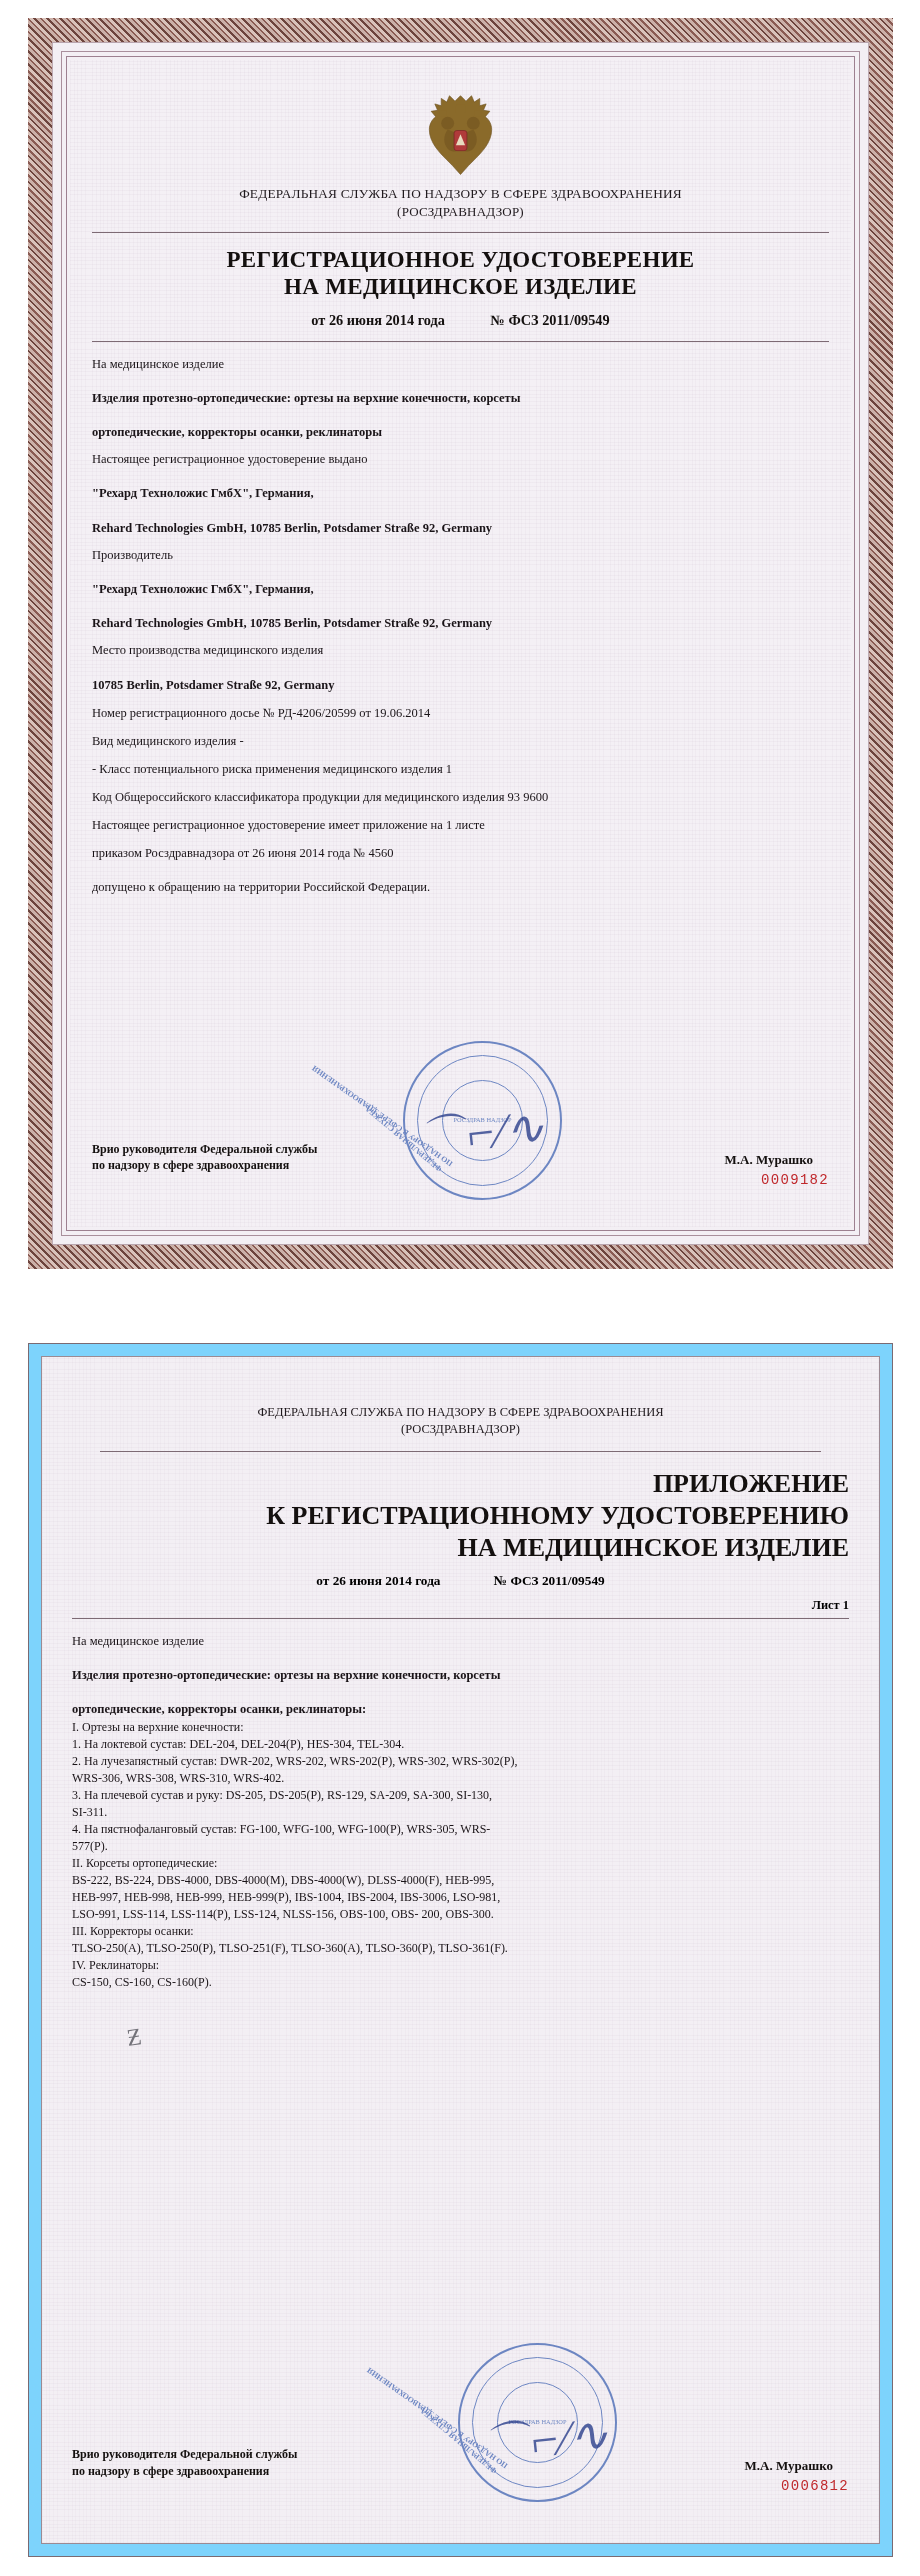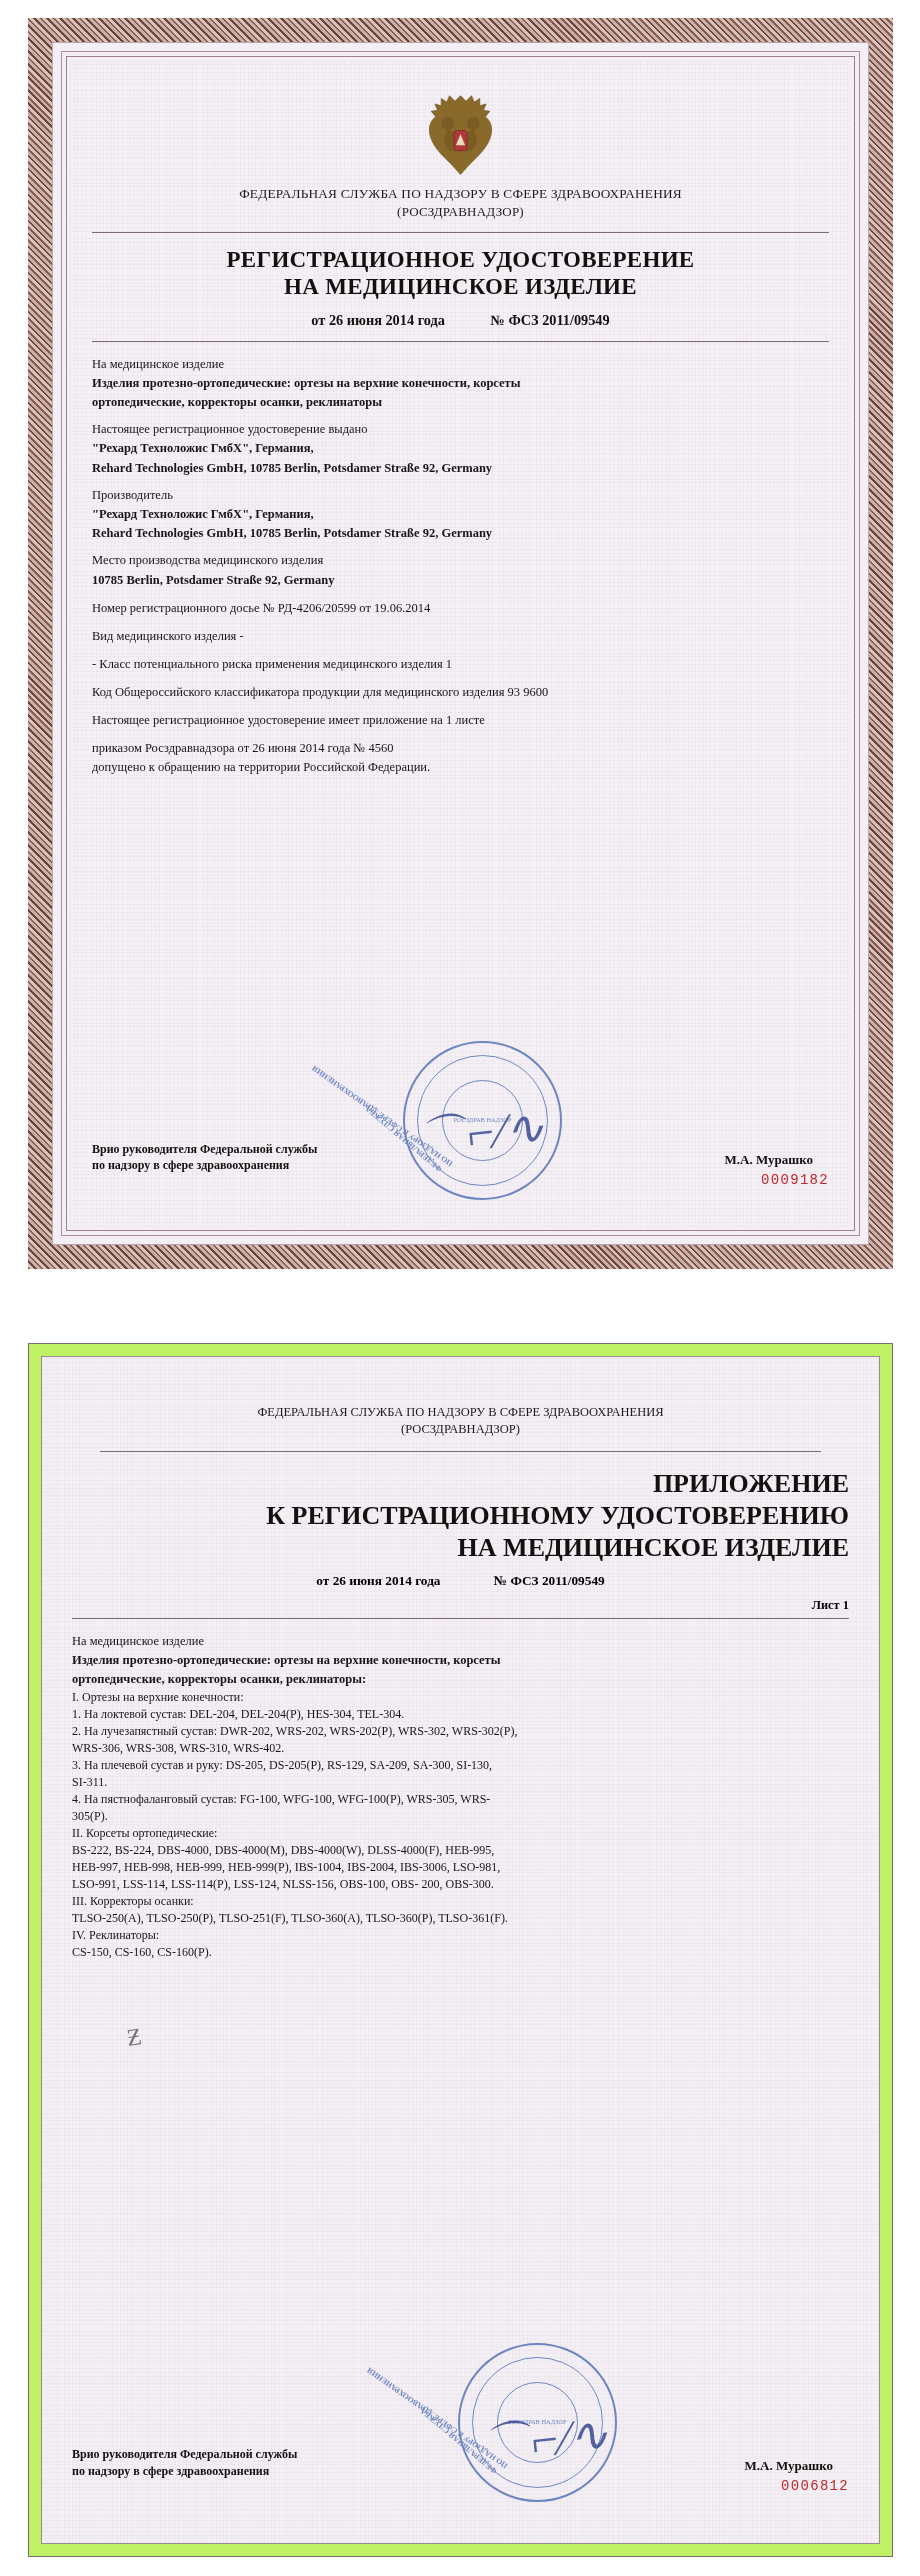--- a/index.html
+++ b/index.html
@@ -12,21 +12,21 @@
     height: 2576px;
     font-family: "Liberation Serif", serif;
     position: relative;
   }
 
   
   .page {
     position: absolute;
     left: 28px;
     width: 865px;
-    background: #bef264;
+    background: #7dd3fc;
     box-sizing: border-box;
     overflow: hidden;
   }
   #page1 { top: 18.4px; height: 1251px; }
   #page2 { top: 1343px; height: 1214px; }
 
   
   .ornate-border {
     position: absolute;
     inset: 0;
@@ -138,21 +138,21 @@
     color: #14100f;
   }
   .title-meta .num { margin-left: 42px; }
 
   .rule2 { height: 0.9px; background: #7d6a74; margin: 12px 0 13px 0; }
 
   
   .body-txt { font-size: 12.5px; color: #1a1418; line-height: 1.45; }
   .val { font-weight: bold; }
   .blk { margin-top: 9.2px; }
-  .tight { margin-top: 1px; }
+  .tight { margin-top: 16px; }
   .ind { margin-top: 10px; }
 
   
   .sig-area {
     position: absolute;
     left: 0; right: 0; bottom: 9.2px;
     height: 138px;
   }
   .sig-left {
     position: absolute;
@@ -420,21 +420,21 @@
     </div>
 
     <div class="list-txt" id="annex-list">
         <div>I. Ортезы на верхние конечности:</div>
         <div>1. На локтевой сустав: DEL-204, DEL-204(P), HES-304, TEL-304.</div>
         <div>2. На лучезапястный сустав: DWR-202, WRS-202, WRS-202(P), WRS-302, WRS-302(P),</div>
         <div>WRS-306, WRS-308, WRS-310, WRS-402.</div>
         <div>3. На плечевой сустав и руку: DS-205, DS-205(P), RS-129, SA-209, SA-300, SI-130,</div>
         <div>SI-311.</div>
         <div>4. На пястнофаланговый сустав: FG-100, WFG-100, WFG-100(P), WRS-305, WRS-</div>
-        <div>305(P).</div>
+        <div>577(P).</div>
         <div>II. Корсеты ортопедические:</div>
         <div>BS-222, BS-224, DBS-4000, DBS-4000(M), DBS-4000(W), DLSS-4000(F), HEB-995,</div>
         <div>HEB-997, HEB-998, HEB-999, HEB-999(P), IBS-1004, IBS-2004, IBS-3006, LSO-981,</div>
         <div>LSO-991, LSS-114, LSS-114(P), LSS-124, NLSS-156, OBS-100, OBS- 200, OBS-300.</div>
         <div>III. Корректоры осанки:</div>
         <div>TLSO-250(A), TLSO-250(P), TLSO-251(F), TLSO-360(A), TLSO-360(P), TLSO-361(F).</div>
         <div>IV. Реклинаторы:</div>
         <div>CS-150, CS-160, CS-160(P).</div>
       </div>
 

